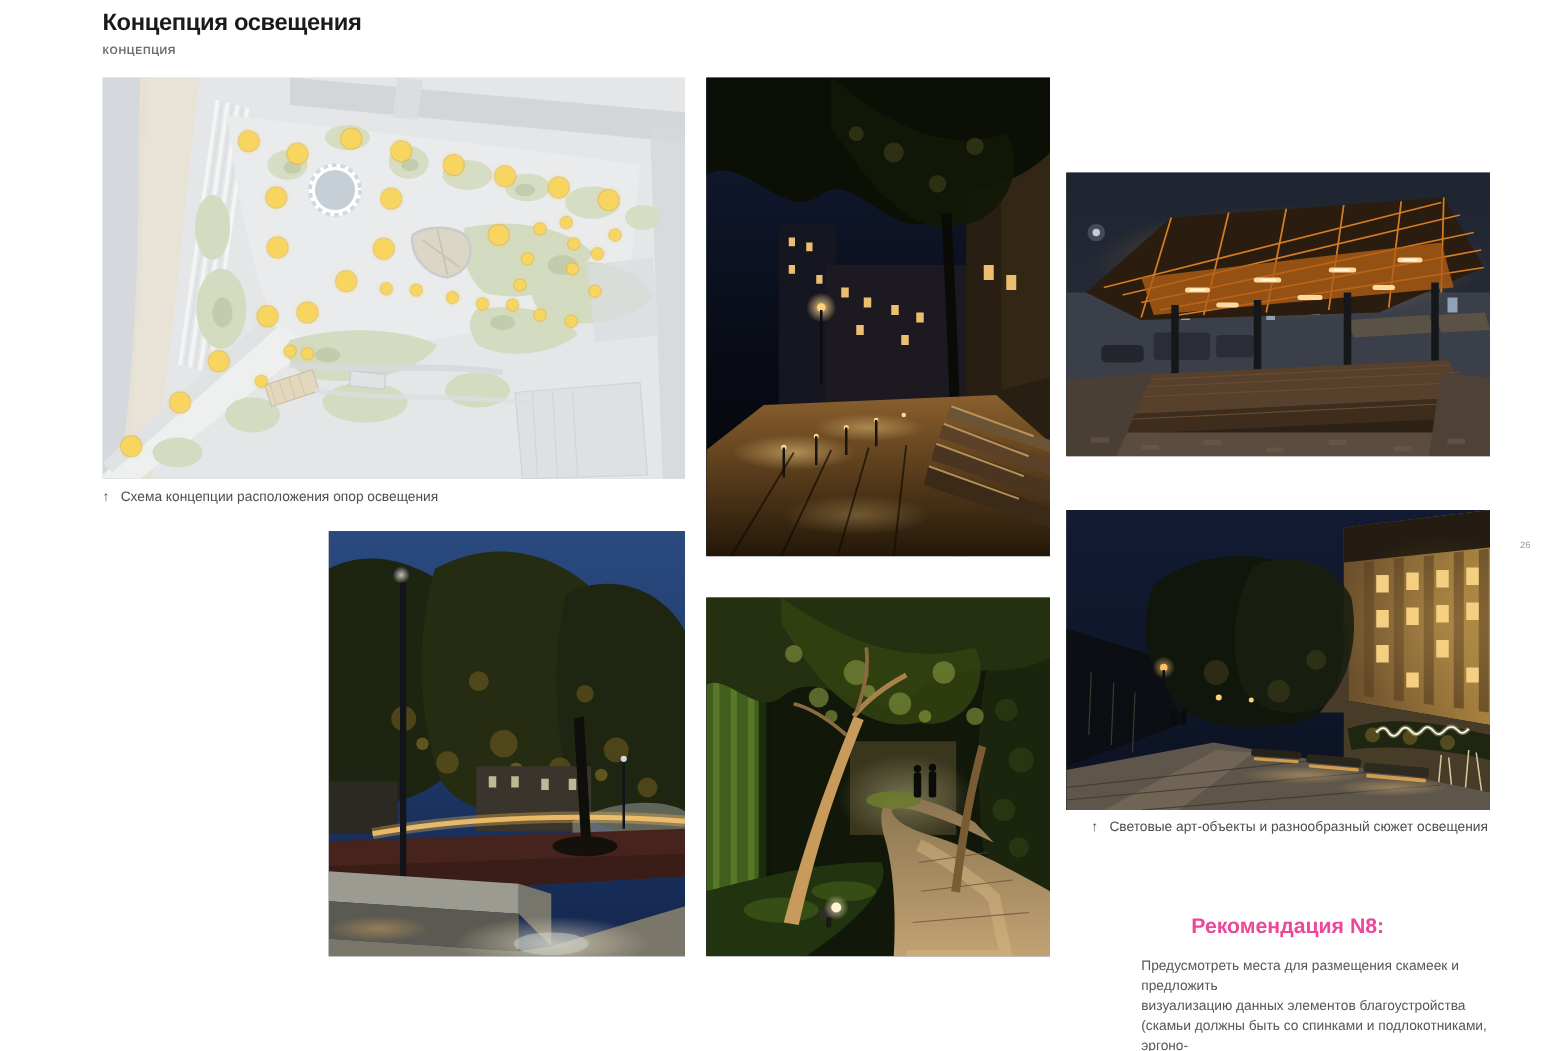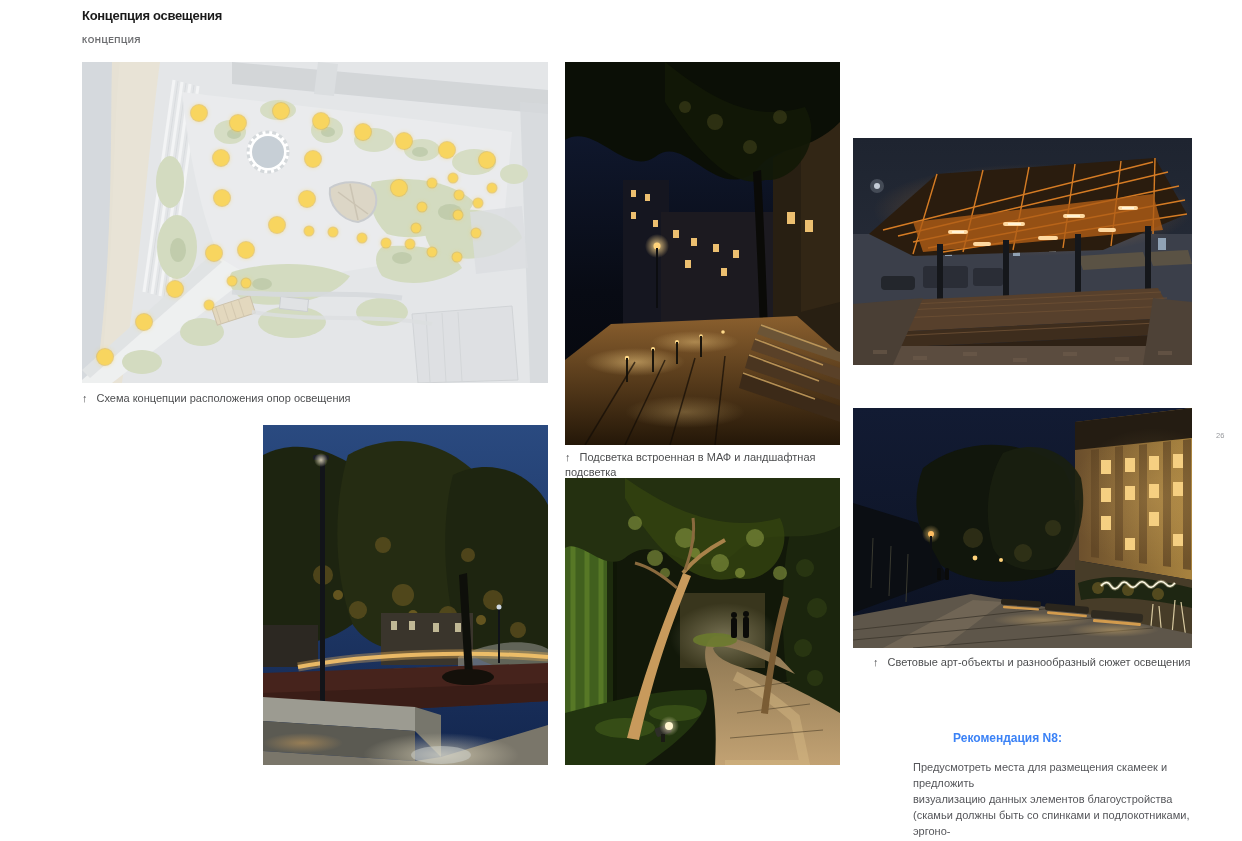--- a/index.html
+++ b/index.html
@@ -1,20 +1,20 @@
 <!DOCTYPE html>
 <html lang="ru"><head>
 <meta charset="utf-8">
 <style>
   html,body{margin:0;padding:0;background:#ffffff;}
   .page{position:relative;width:1242px;height:841px;background:#ffffff;overflow:hidden;
         font-family:"Liberation Sans","DejaVu Sans",sans-serif;color:#231f20;}
 
   
-  .title{position:absolute;left:82px;top:8px;font-size:13px;font-weight:700;letter-spacing:-0.3px;color:#1a1a1a;margin:0;}
+  .title{position:absolute;left:82px;top:8px;font-size:19px;font-weight:700;letter-spacing:-0.3px;color:#1a1a1a;margin:0;}
   .subtitle{position:absolute;left:82px;top:35px;font-size:8.5px;letter-spacing:0.5px;color:#6d6e71;font-weight:700;}
 
   
   .fig{position:absolute;overflow:hidden;background:#0b0e14;}
   .fig svg{display:block;width:100%;height:100%;}
   .fig-plan{left:82px;top:62px;width:466px;height:321px;background:#dadde0;}
   .fig-a{left:565px;top:62px;width:275px;height:383px;}
   .fig-b{left:853px;top:138px;width:339px;height:227px;}
   .fig-c{left:263px;top:425px;width:285px;height:340px;}
   .fig-d{left:565px;top:478px;width:275px;height:287px;}
@@ -31,21 +31,21 @@
   .caption .arrow{display:inline-block;margin-right:9px;color:#4d4e50;}
   .cap-plan{left:82px;top:391px;width:460px;}
   .cap-a{left:565px;top:450px;width:290px;}
   .cap-b{left:857px;top:374px;width:330px;}
   .cap-c{left:263px;top:772px;width:300px;}
   .cap-d{left:565px;top:772px;width:290px;}
   .cap-e{left:857px;top:655px;width:330px;margin-left:16px;}
 
   
   .reco{position:absolute;left:913px;top:731px;width:292px;}
-  .reco h2{margin:0 0 14px 0;font-size:12px;font-weight:700;color:#3b82f6;padding-left:40px;}
+  .reco h2{margin:0 0 14px 0;font-size:17px;font-weight:700;color:#ec4899;padding-left:40px;}
   .reco p{margin:0;font-size:11px;line-height:16px;color:#55565a;white-space:pre-line;}
 
   .page-number{position:absolute;left:1216px;top:431px;font-size:7.5px;color:#97999d;}
 </style>
 </head>
 <body>
 
 <div class="page">
 
   <h1 class="title">Концепция освещения</h1>
@@ -272,21 +272,20 @@
       </g>
 
       <g stroke="#120c06" stroke-width="1.5" opacity="0.7">
         <line x1="20" y1="383" x2="70" y2="300"></line>
           <line x1="60" y1="383" x2="100" y2="298"></line>
         <line x1="105" y1="383" x2="130" y2="296"></line>
           <line x1="150" y1="383" x2="160" y2="294"></line>
       </g>
     </svg>
   </div>
-  <div class="caption cap-a"><span class="arrow">↑</span><span>Подсветка встроенная в МАФ и ландшафтная подсветка</span></div>
 
   <div class="fig fig-b">
     <svg viewBox="0 0 339 227" preserveAspectRatio="none">
       <defs>
         <linearGradient id="bsky" x1="0" y1="0" x2="0" y2="1">
           <stop offset="0" stop-color="#1e2430"></stop>
             <stop offset="1" stop-color="#2b303c"></stop>
         </linearGradient>
         <radialGradient id="bglow">
             <stop offset="0" stop-color="#ffb75a" stop-opacity="0.9"></stop>

